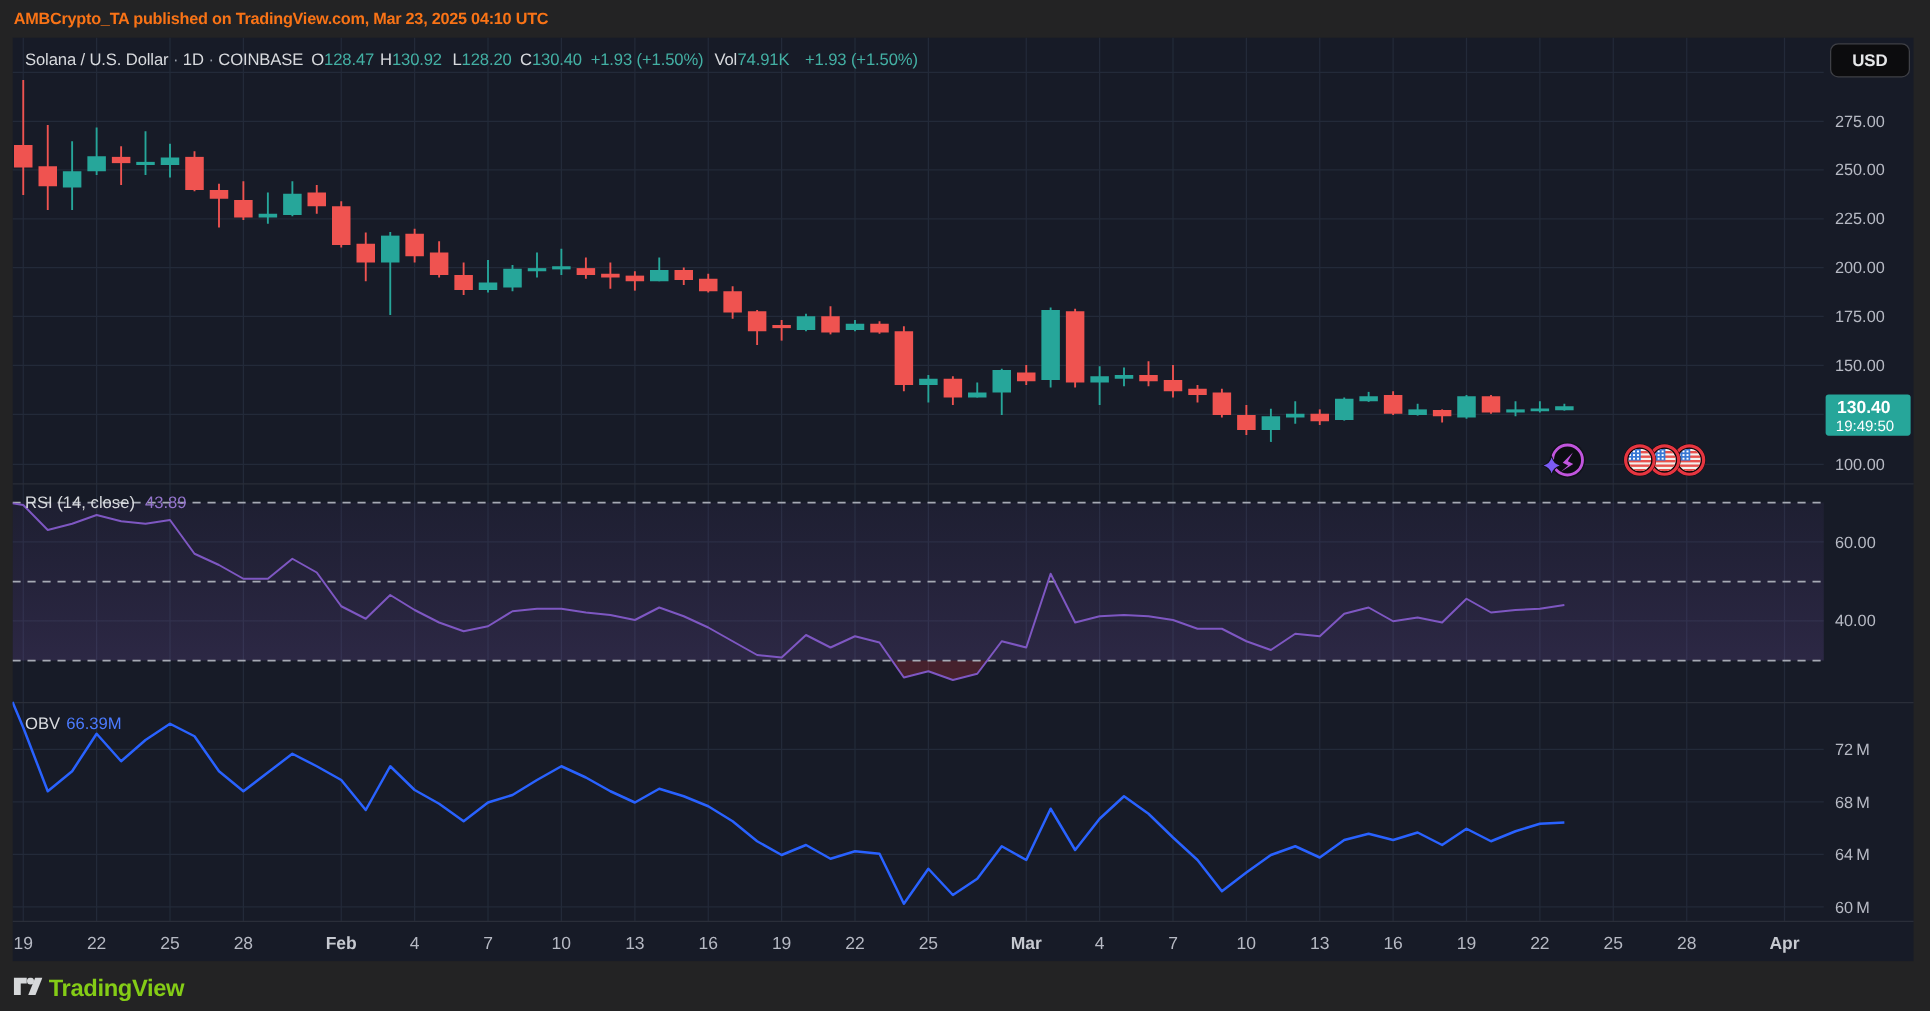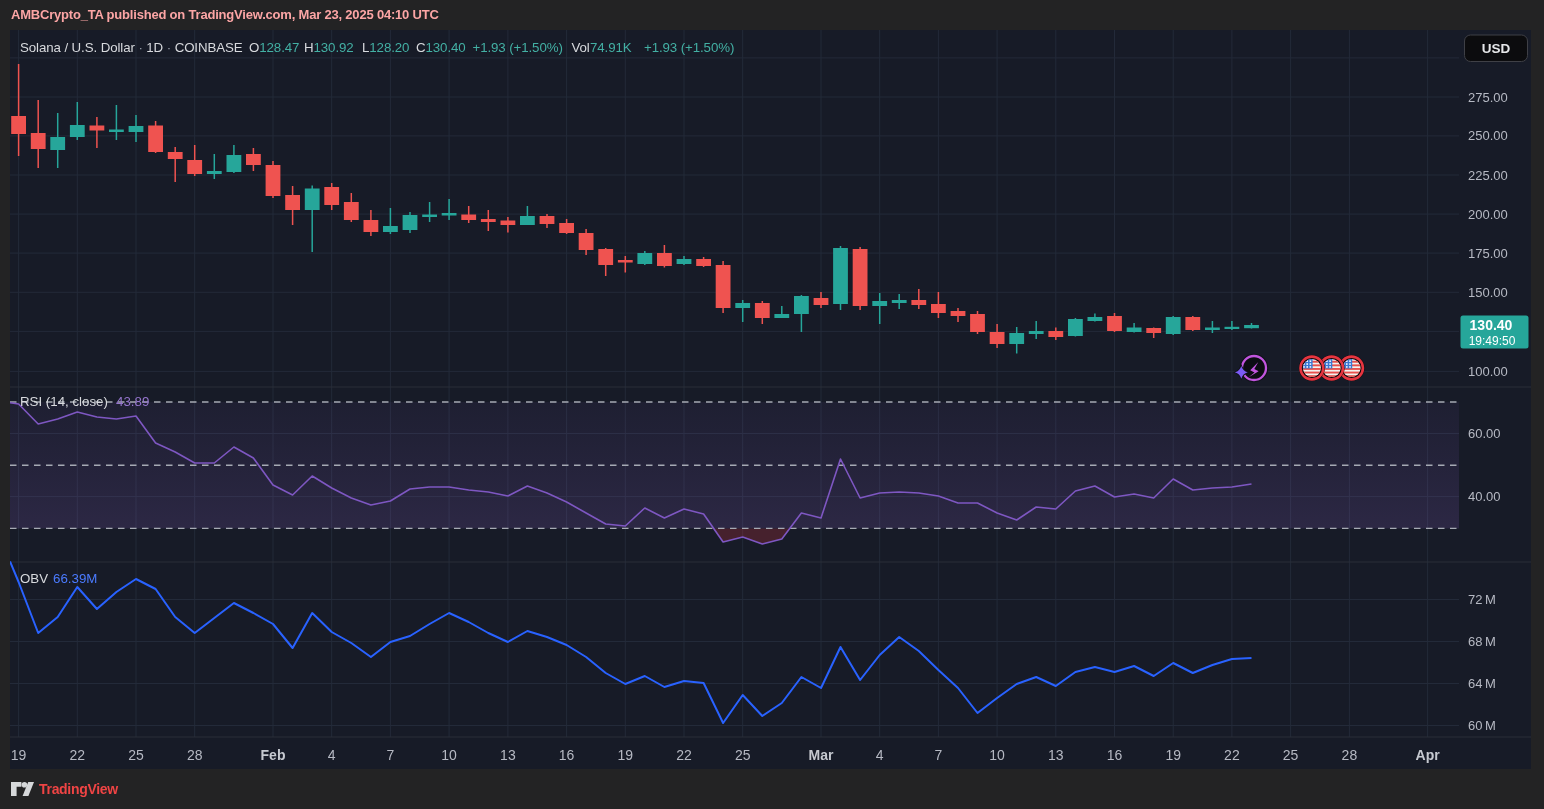--- a/index.html
+++ b/index.html
@@ -1,21 +1,21 @@
 <!DOCTYPE html>
 <html><head><meta charset="utf-8"><style>
 *{margin:0;padding:0;box-sizing:border-box}
 html,body{width:1544px;height:809px;background:#232324;overflow:hidden;
 font-family:"Liberation Sans",sans-serif}
 #top{position:absolute;left:0;top:0;width:1532px;height:30px;
-color:#fca5a5;font-size:13px;font-weight:bold;letter-spacing:-0.2px;line-height:30px;padding-left:11px}
+color:#f97316;font-size:13px;font-weight:bold;letter-spacing:-0.2px;line-height:30px;padding-left:11px}
 #widget{position:absolute;left:10px;top:30px;width:1521px;height:739px}
 #bot{position:absolute;left:0;top:769px;width:1544px;height:40px}
 #tvlogo{position:absolute;left:11px;top:13px}
-#tvname{position:absolute;left:39px;top:12px;color:#ef4444;font-size:14px;font-weight:bold;letter-spacing:-0.3px}
+#tvname{position:absolute;left:39px;top:12px;color:#84cc16;font-size:19px;font-weight:bold;letter-spacing:-0.3px}
 </style></head><body>
 <div id="top">AMBCrypto_TA published on TradingView.com, Mar 23, 2025 04:10 UTC</div>
 <div id="widget"><svg width="1521" height="739" viewBox="10 30 1521 739" xmlns="http://www.w3.org/2000/svg" font-family="Liberation Sans, sans-serif">
       <rect x="10" y="30" width="1521" height="739" fill="#171b27"></rect>
       <line x1="18.6" y1="30" x2="18.6" y2="737" stroke="#232a39" stroke-width="1"></line>
       <line x1="77.3" y1="30" x2="77.3" y2="737" stroke="#232a39" stroke-width="1"></line>
       <line x1="136.0" y1="30" x2="136.0" y2="737" stroke="#232a39" stroke-width="1"></line>
       <line x1="194.7" y1="30" x2="194.7" y2="737" stroke="#232a39" stroke-width="1"></line>
       <line x1="273.0" y1="30" x2="273.0" y2="737" stroke="#232a39" stroke-width="1"></line>
       <line x1="331.7" y1="30" x2="331.7" y2="737" stroke="#232a39" stroke-width="1"></line>

